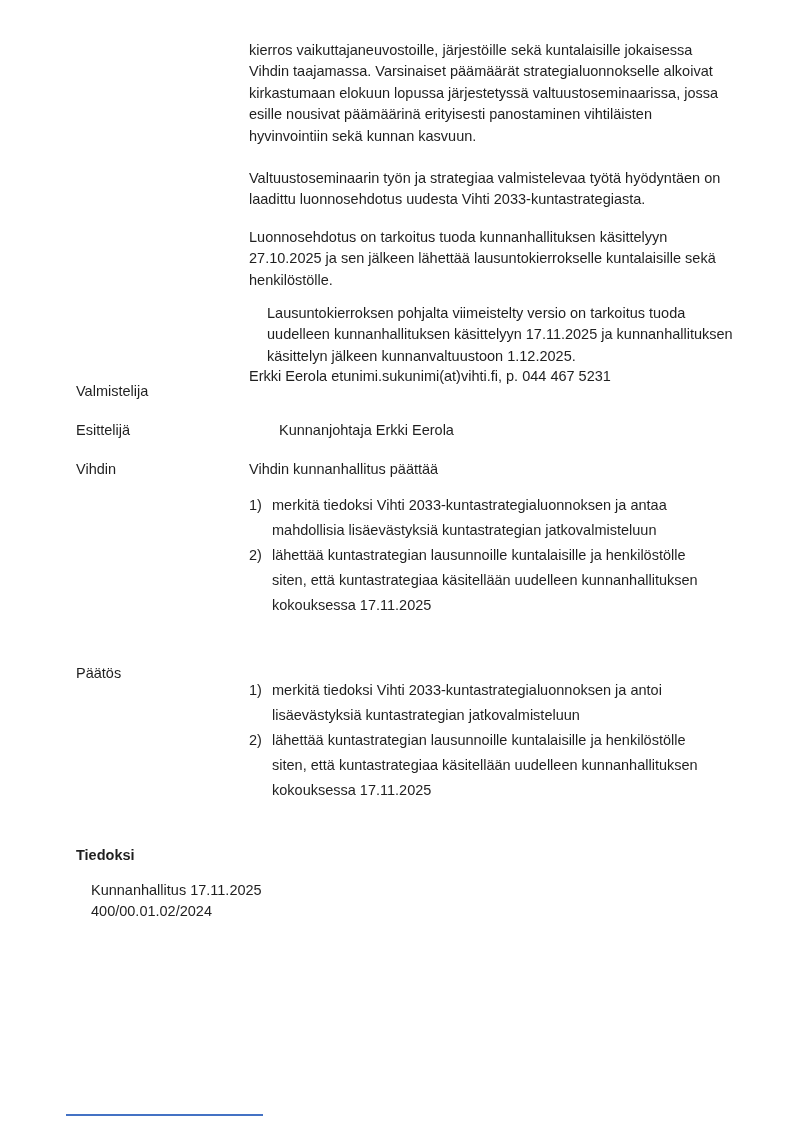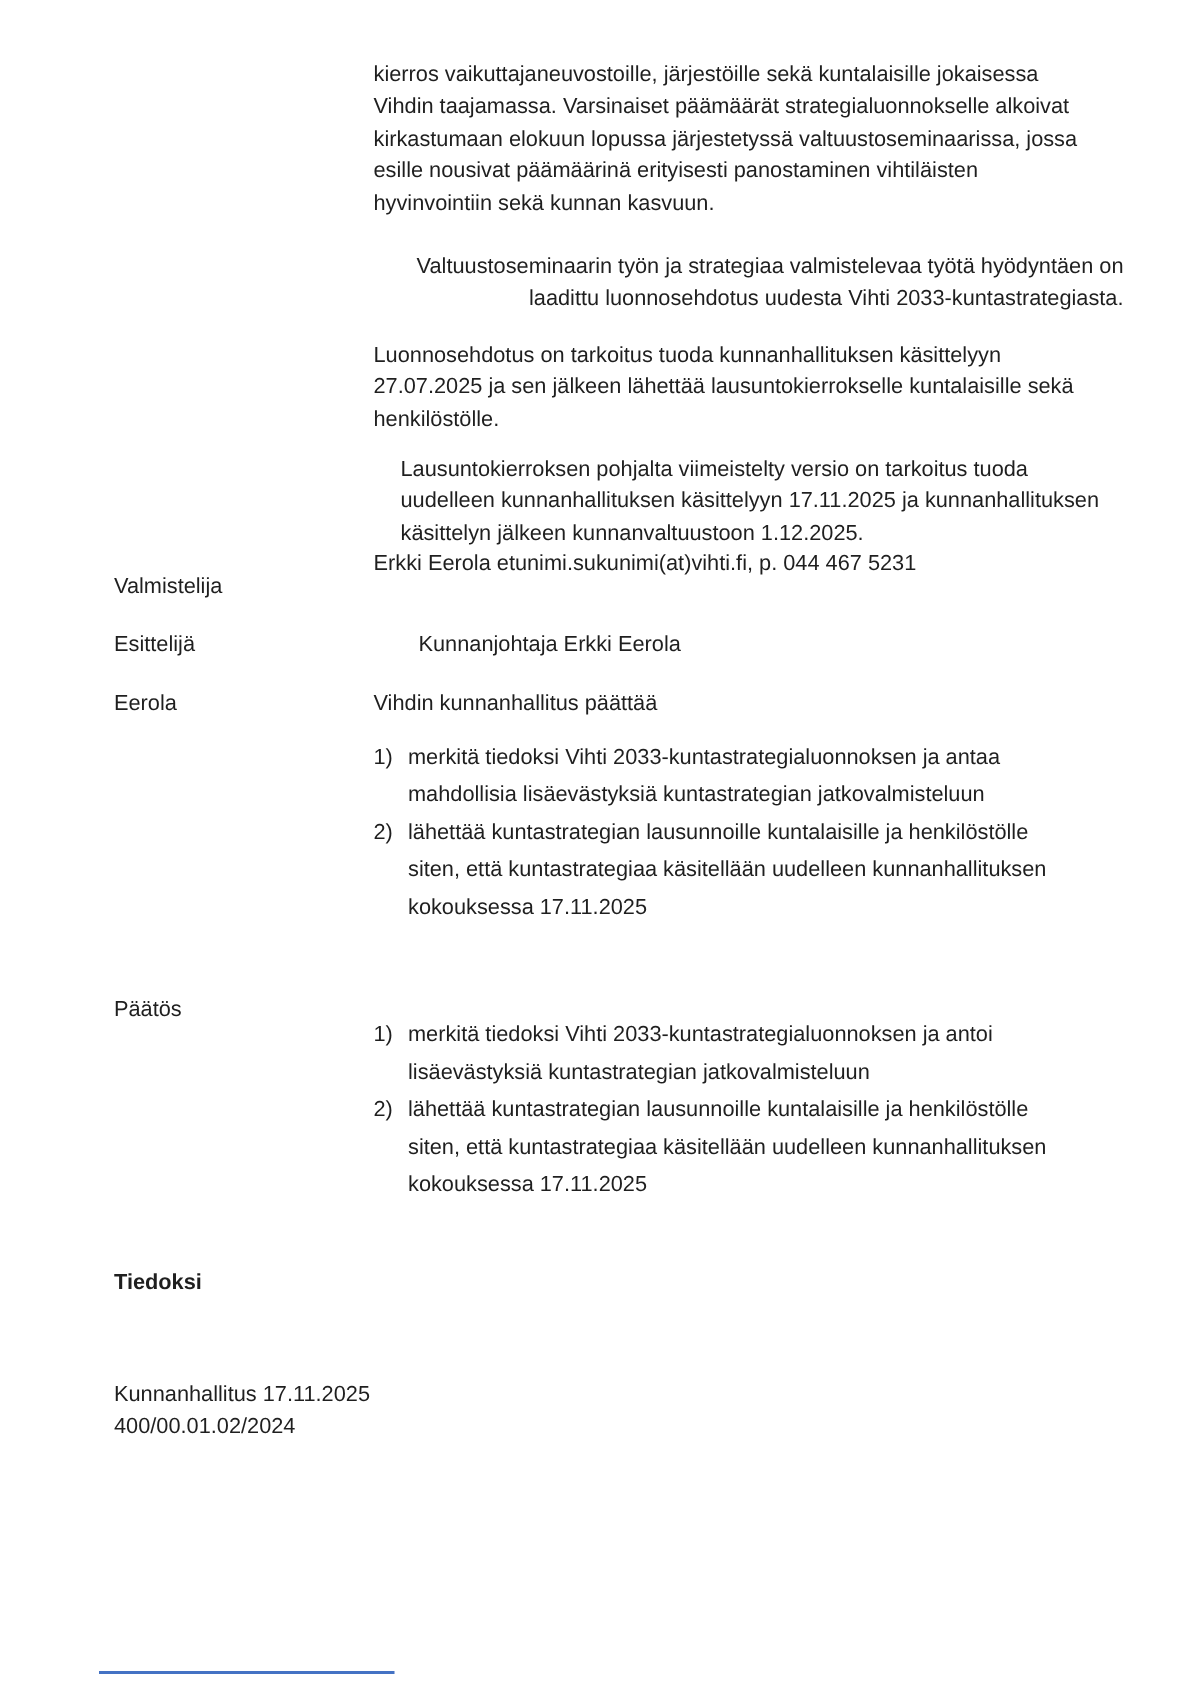--- a/index.html
+++ b/index.html
@@ -52,38 +52,38 @@
 <body>
 
 <div class="doc-page" style="color: rgb(31, 31, 31); background: rgb(255, 255, 255);">
 
   <div class="abs content-col lines" style="top:40px; width:500px;">kierros vaikuttajaneuvostoille, järjestöille sekä kuntalaisille jokaisessa
 Vihdin taajamassa. Varsinaiset päämäärät strategialuonnokselle alkoivat
 kirkastumaan elokuun lopussa järjestetyssä valtuustoseminaarissa, jossa
 esille nousivat päämäärinä erityisesti panostaminen vihtiläisten
 hyvinvointiin sekä kunnan kasvuun.</div>
 
-  <div class="abs content-col lines" style="top:168px; width:500px;text-align:right;">Valtuustoseminaarin työn ja strategiaa valmistelevaa työtä hyödyntäen on
+  <div class="abs content-col lines" style="top:168px; width:500px;">Valtuustoseminaarin työn ja strategiaa valmistelevaa työtä hyödyntäen on
 laadittu luonnosehdotus uudesta Vihti 2033-kuntastrategiasta.</div>
 
   <div class="abs content-col lines" style="top:227px; width:500px;">Luonnosehdotus on tarkoitus tuoda kunnanhallituksen käsittelyyn
-27.07.2025 ja sen jälkeen lähettää lausuntokierrokselle kuntalaisille sekä
+27.10.2025 ja sen jälkeen lähettää lausuntokierrokselle kuntalaisille sekä
 henkilöstölle.</div>
 
   <div class="abs content-col lines" style="top:303px; width:500px;margin-left:18px;">Lausuntokierroksen pohjalta viimeistelty versio on tarkoitus tuoda
 uudelleen kunnanhallituksen käsittelyyn 17.11.2025 ja kunnanhallituksen
 käsittelyn jälkeen kunnanvaltuustoon 1.12.2025.</div>
 
   <div class="abs label-col field-value" style="top:381px;">Valmistelija</div>
   <div class="abs content-col field-value" style="top:366px; width:510px;">Erkki Eerola etunimi.sukunimi(at)vihti.fi, p. 044 467 5231</div>
 
   <div class="abs label-col field-value" style="top:420px;">Esittelijä</div>
   <div class="abs content-col field-value" style="top:420px; width:510px;margin-left:30px;">Kunnanjohtaja Erkki Eerola</div>
 
-  <div class="abs label-col field-value" style="top:459px;">Eerola</div>
+  <div class="abs label-col field-value" style="top:459px;">Vihdin</div>
   <div class="abs content-col field-value" style="top:459px; width:510px;">Vihdin kunnanhallitus päättää</div>
 
   <div class="abs content-col num-list" style="top:493px; width:510px;">
     <div class="num-item">
       <span class="marker">1)</span>
       <div class="item-text">merkitä tiedoksi Vihti 2033-kuntastrategialuonnoksen ja antaa
 mahdollisia lisäevästyksiä kuntastrategian jatkovalmisteluun</div>
     </div>
     <div class="num-item">
       <span class="marker">2)</span>
@@ -103,19 +103,19 @@
     </div>
     <div class="num-item">
       <span class="marker">2)</span>
       <div class="item-text">lähettää kuntastrategian lausunnoille kuntalaisille ja henkilöstölle
 siten, että kuntastrategiaa käsitellään uudelleen kunnanhallituksen
 kokouksessa 17.11.2025</div>
     </div>
   </div>
 
   <div class="abs label-col field-value" style="top:845px;font-weight:bold;">Tiedoksi</div>
-  <div class="abs label-col lines" style="top:920px; width:400px;">Kunnanhallitus 17.11.2025
+  <div class="abs label-col lines" style="top:880px; width:400px;margin-left:15px;">Kunnanhallitus 17.11.2025
 400/00.01.02/2024</div>
 
 
   <div class="bottom-rule" style="background: rgb(68, 114, 196);"></div>
 
 </div>
 
 </body></html>

